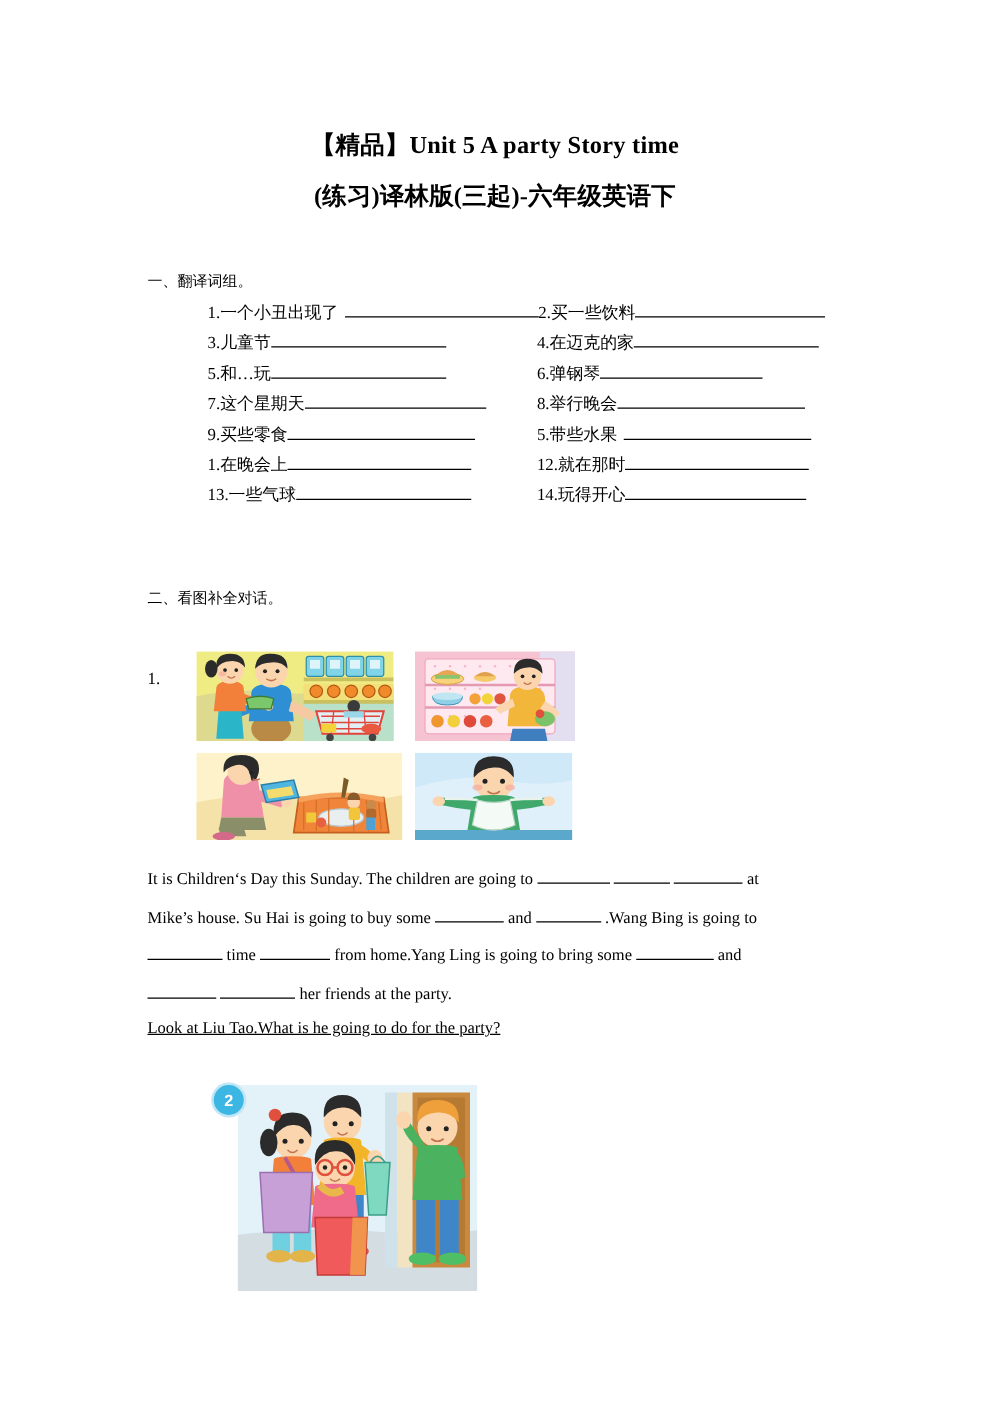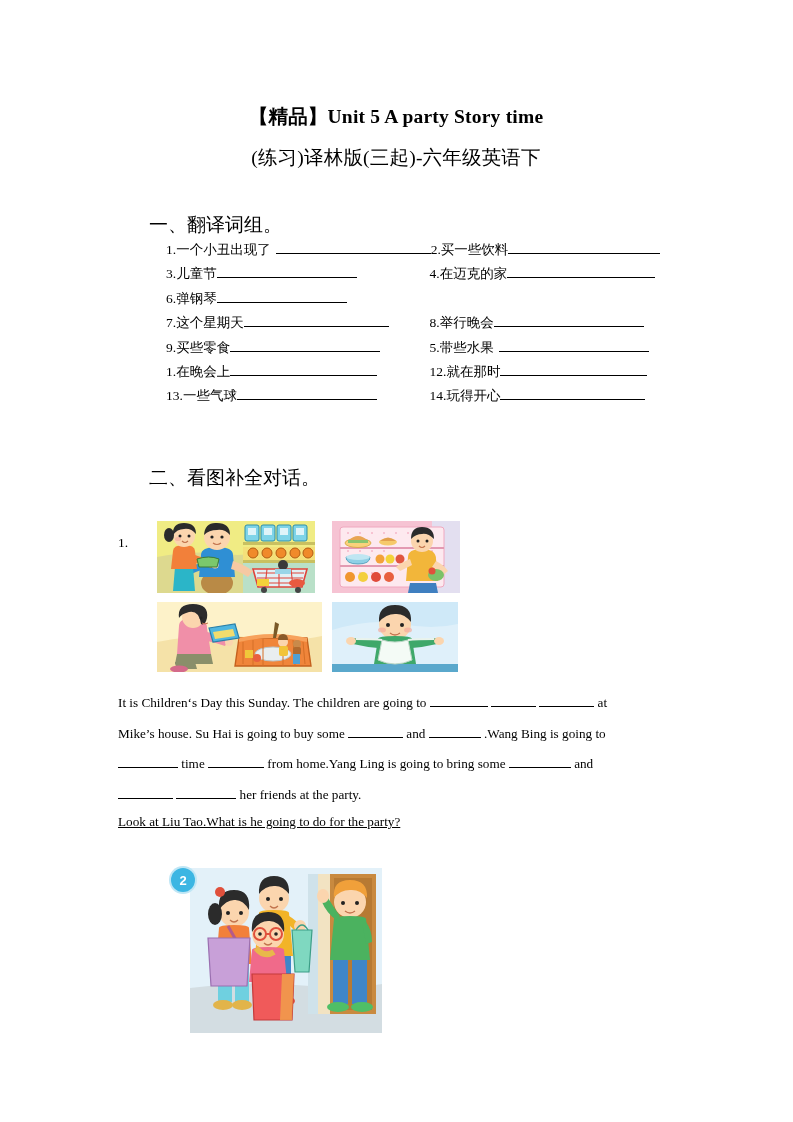--- a/index.html
+++ b/index.html
@@ -31,29 +31,28 @@
     width: 600px;
     text-align: center;
   }
   .title-line {
     font-size: 19.5px;
     font-weight: bold;
     line-height: 41px;
     letter-spacing: 0.2px;
     white-space: nowrap;
   }
-  .title-line.l2 { font-weight: normal; }
+  .title-line.l2 { font-weight: bold; }
 
   
   .sec-head {
     position: absolute;
-    font-size: 19px;
+    font-size: 12px;
     line-height: 22px;
     white-space: nowrap;
-    margin-left: 31px;
   }
   #sec1-head { left: 118px; top: 214px; }
   #sec2-head { left: 118px; top: 467px; }
 
   
   .vocab {
     position: absolute;
     left: 118px;
     top: 240px;
     width: 575px;
@@ -191,20 +190,24 @@
         <div class="vcell">
           <span class="vtext">3.儿童节</span>
           <span class="vline" style="width: 140px;"></span>
         </div>
         <div class="vcell">
           <span class="vtext">4.在迈克的家</span>
           <span class="vline" style="width: 148px;"></span>
         </div>
       </div>
       <div class="vrow">
+        <div class="vcell">
+          <span class="vtext">5.和…玩</span>
+          <span class="vline" style="width: 140px;"></span>
+        </div>
         <div class="vcell">
           <span class="vtext">6.弹钢琴</span>
           <span class="vline" style="width: 130px;"></span>
         </div>
       </div>
       <div class="vrow">
         <div class="vcell">
           <span class="vtext">7.这个星期天</span>
           <span class="vline" style="width: 145px;"></span>
         </div>

